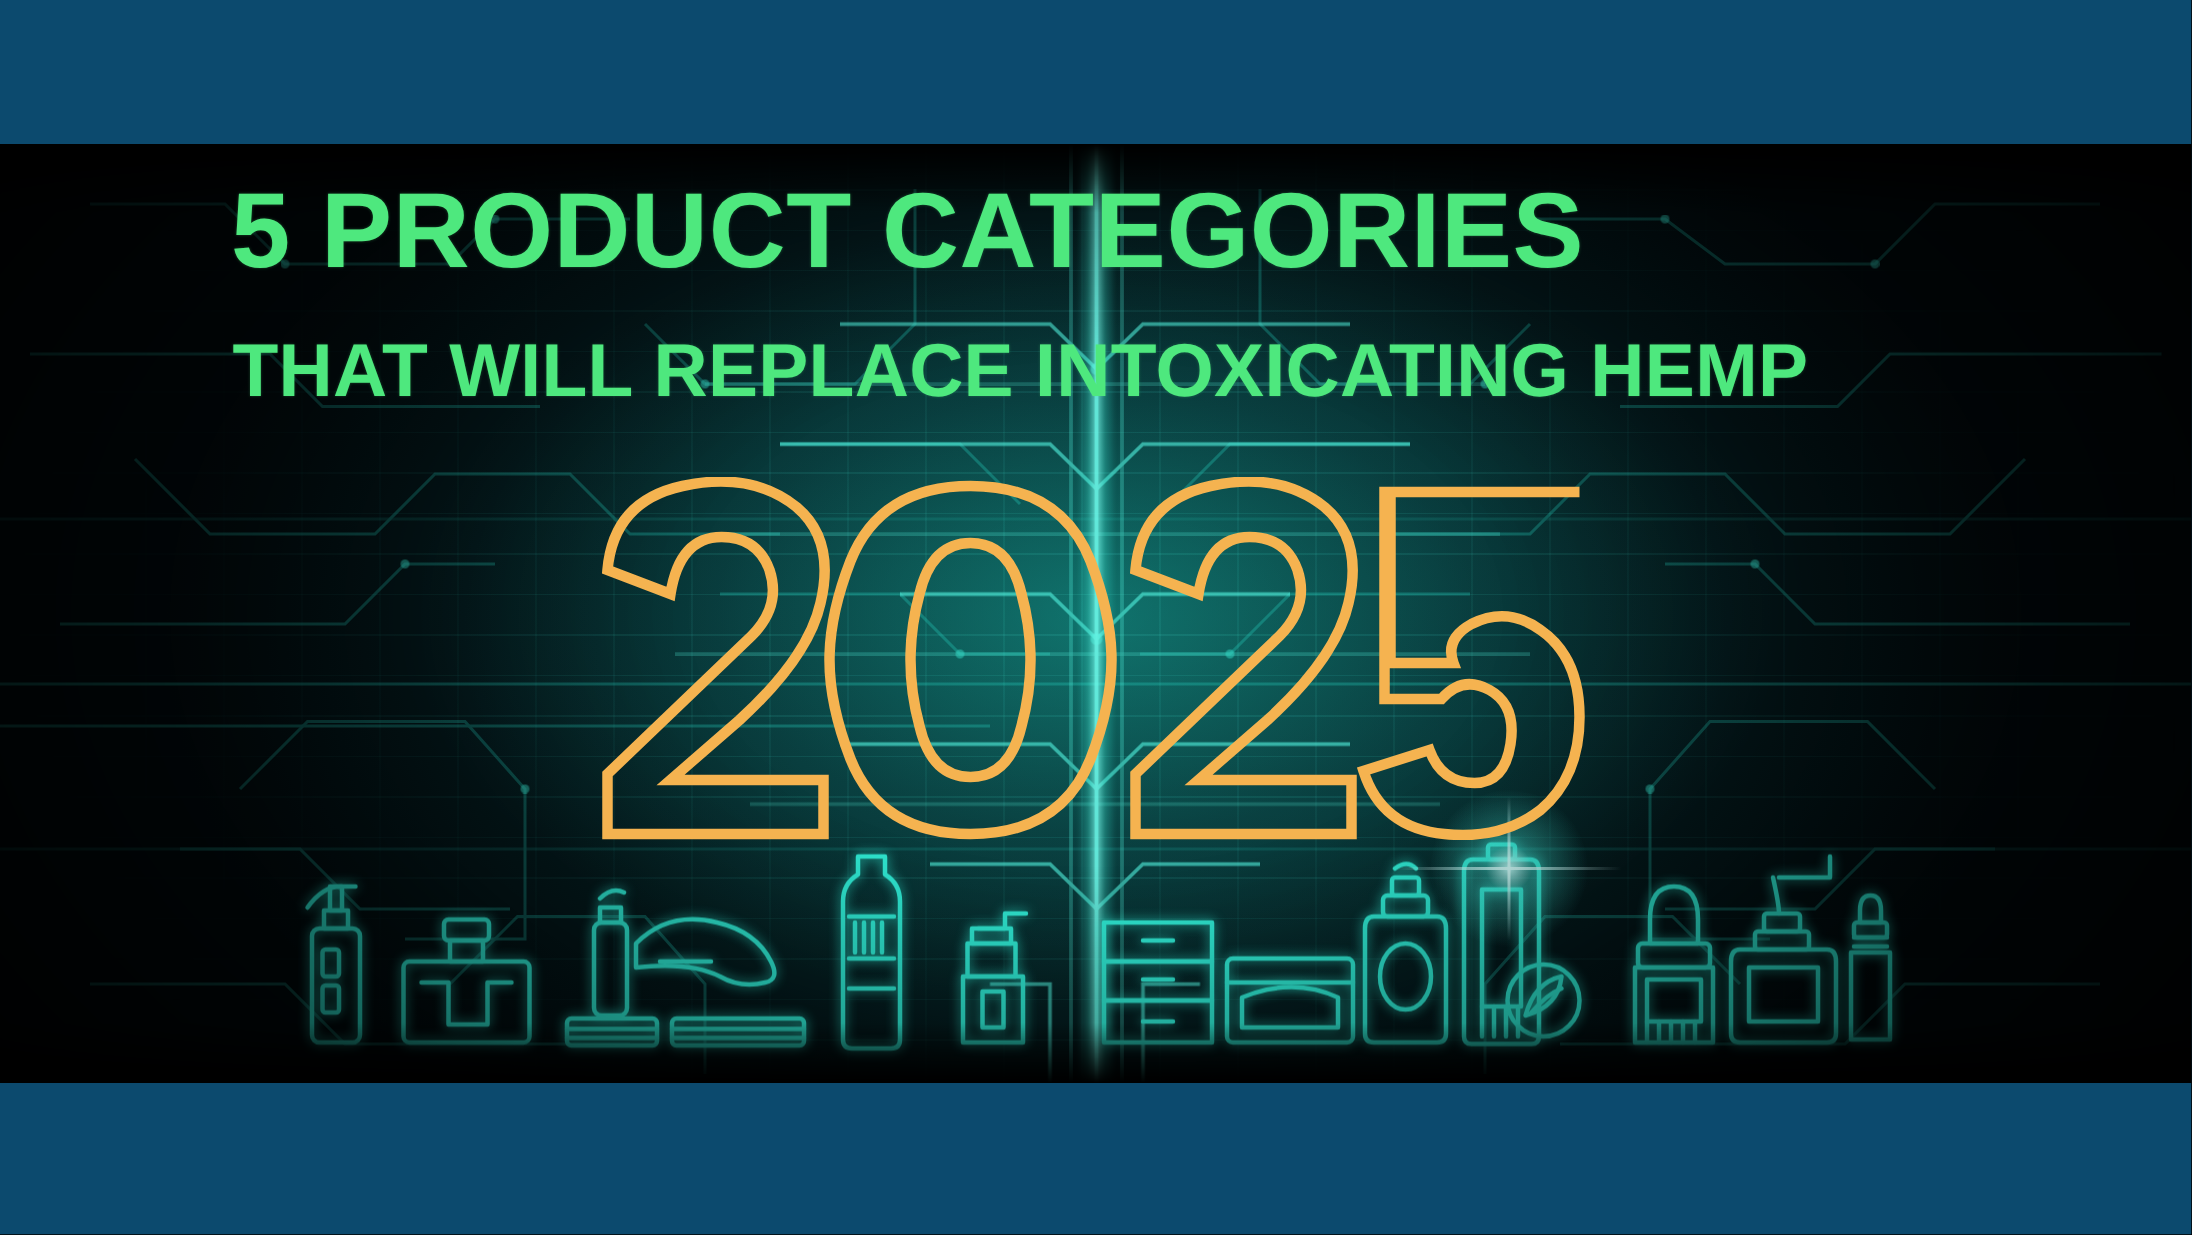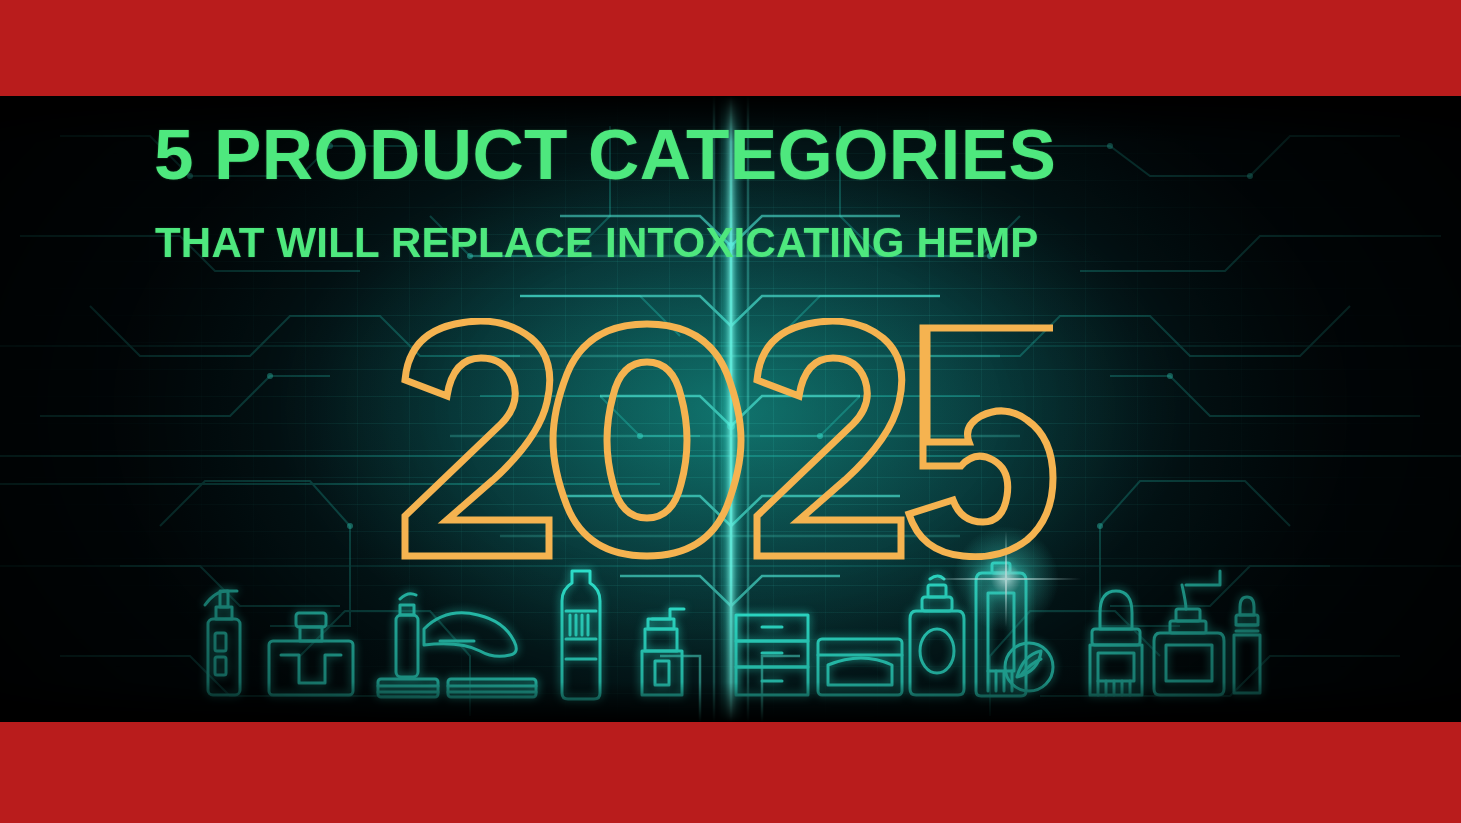--- a/index.html
+++ b/index.html
@@ -2,21 +2,21 @@
 <html><head>
 <meta charset="utf-8">
 <style>
   html,body{margin:0;padding:0;background:#000;}
   body{font-family:"Liberation Sans",sans-serif;}
 
   .stage{
     position:relative;
     width:1461px;height:823px;
     overflow:hidden;
-    background:#b91c1c;
+    background:#0c4a6e;
   }
 
   
   .artboard{
     position:absolute;
     left:0; right:0;
     top:96px; bottom:101px;   
     overflow:hidden;
     background:
       radial-gradient(ellipse 620px 420px at 50% 52%, #0d4a47 0%, #083233 38%, #04191c 68%, #020a0d 100%),
@@ -115,21 +115,21 @@
     letter-spacing:0.4px;
     line-height:1;
     color:#4EE87E;
     white-space:nowrap;
     transform:scaleX(1.0);
     transform-origin:left center;
     text-shadow:0 0 2px rgba(78,232,126,.35);
   }
   .subhead{
     position:absolute;left:155px;top:222px;
-    font-size:42px;
+    font-size:50px;
     font-weight:bold;
     letter-spacing:0.2px;
     line-height:1;
     color:#4EE87E;
     white-space:nowrap;
     text-shadow:0 0 2px rgba(78,232,126,.3);
   }
 
   .year{
     position:absolute;left:397px;top:318px;

